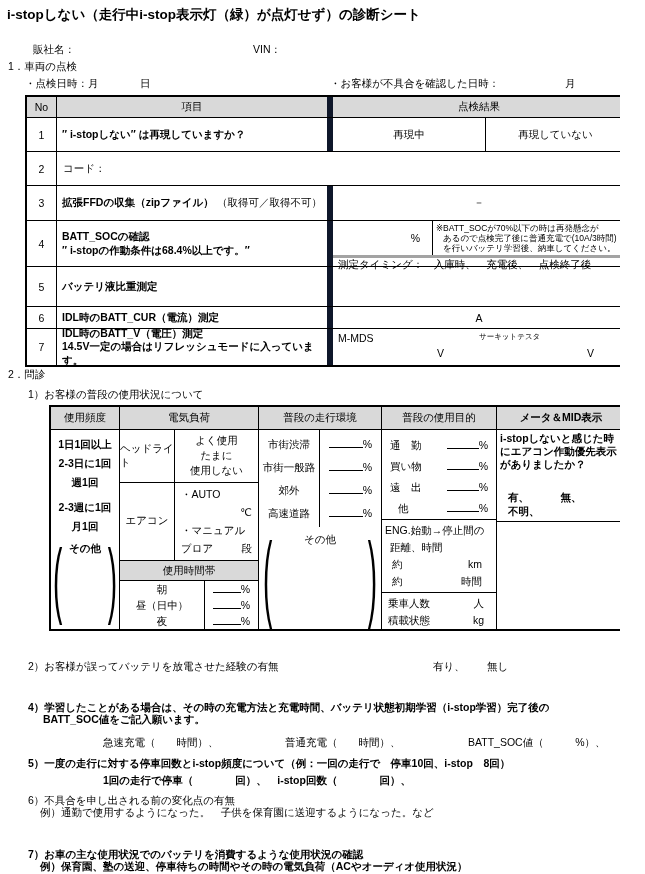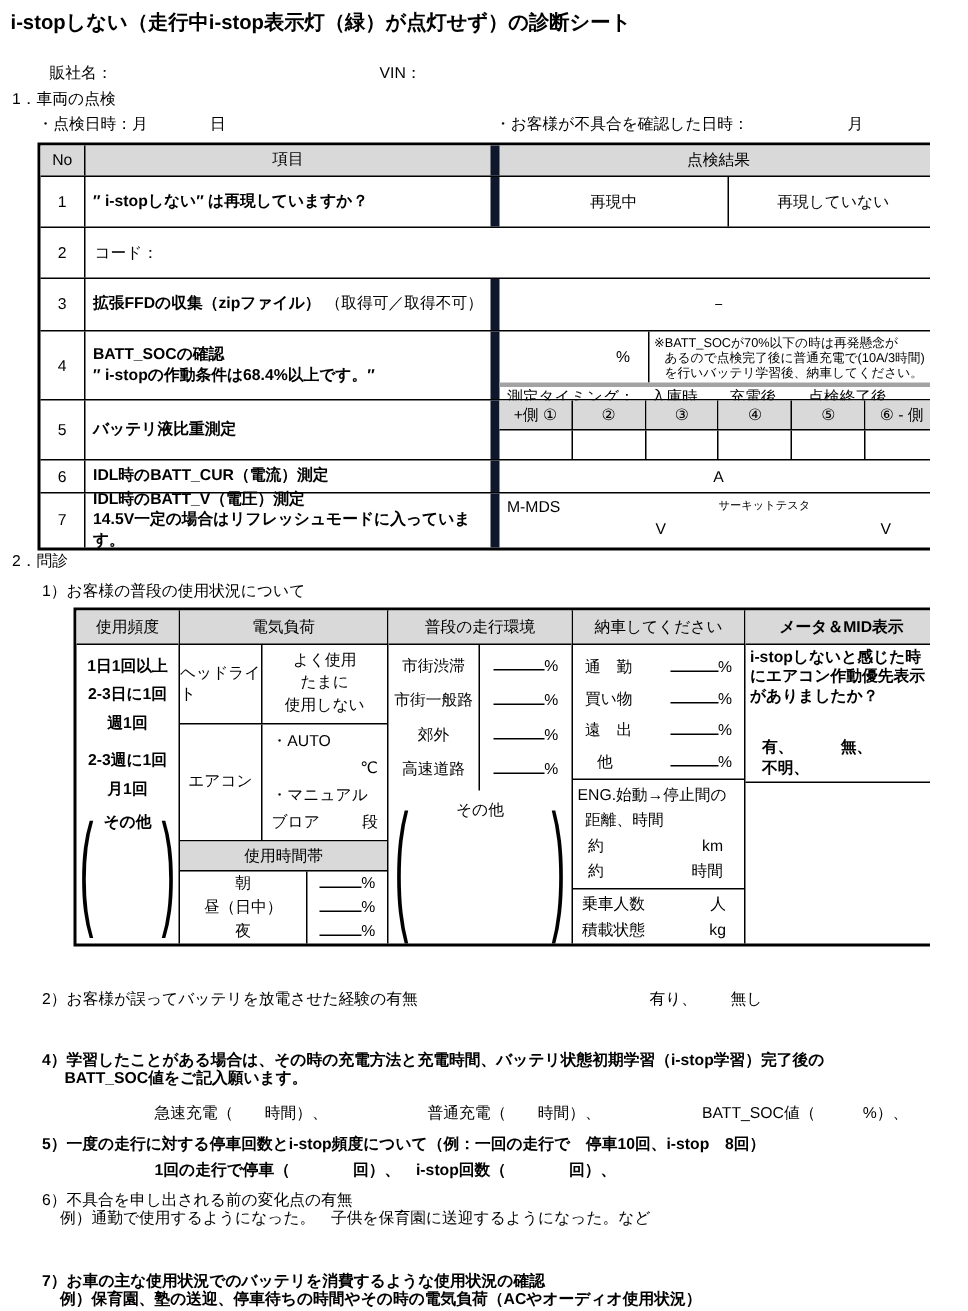--- a/index.html
+++ b/index.html
@@ -131,38 +131,20 @@
             <div class="ind">を行いバッテリ学習後、納車してください。</div>
           </div>
         </div>
         <div class="timingrow">測定タイミング：　入庫時、　充電後、　点検終了後</div>
       </div>
     </div>
 
     <div class="t1row" style="height:40px">
       <div class="cno">5</div>
       <div class="citem">バッテリ液比重測定</div>
-      <div class="rescol">
-        <div class="resrow" style="height:20px;border-bottom:1px solid #000">
-          <div class="batcell grayfill">+側 ①</div>
-          <div class="batcell grayfill">②</div>
-          <div class="batcell grayfill">③</div>
-          <div class="batcell grayfill">④</div>
-          <div class="batcell grayfill">⑤</div>
-          <div class="batcell grayfill">⑥ - 側</div>
-        </div>
-        <div class="resrow" style="flex:1">
-          <div class="batcell"></div>
-          <div class="batcell"></div>
-          <div class="batcell"></div>
-          <div class="batcell"></div>
-          <div class="batcell"></div>
-          <div class="batcell"></div>
-        </div>
-      </div>
     </div>
 
     <div class="t1row" style="height:22px">
       <div class="cno">6</div>
       <div class="citem">IDL時のBATT_CUR（電流）測定</div>
       <div class="cres">A</div>
     </div>
 
     <div class="t1row" style="height:36px">
       <div class="cno">7</div>
@@ -253,21 +235,21 @@
         </div>
       </div>
       <div class="envbottom">
         <div style="padding-top:6px">その他</div>
         <span class="paren" style="left:4px;top:4px;transform:scaleY(3.4)">(</span>
         <span class="paren" style="right:4px;top:4px;transform:scaleY(3.4)">)</span>
       </div>
     </div>
 
     <div class="t2col" style="width:115px">
-      <div class="t2h">納車してください</div>
+      <div class="t2h">普段の使用目的</div>
       <div class="pcell1">
         <div class="prow">
           <span>通　勤</span>
           <span><span class="bl w32"></span><span>%</span></span>
         </div>
         <div class="prow">
           <span>買い物</span>
           <span><span class="bl w32"></span><span>%</span></span>
         </div>
         <div class="prow">

